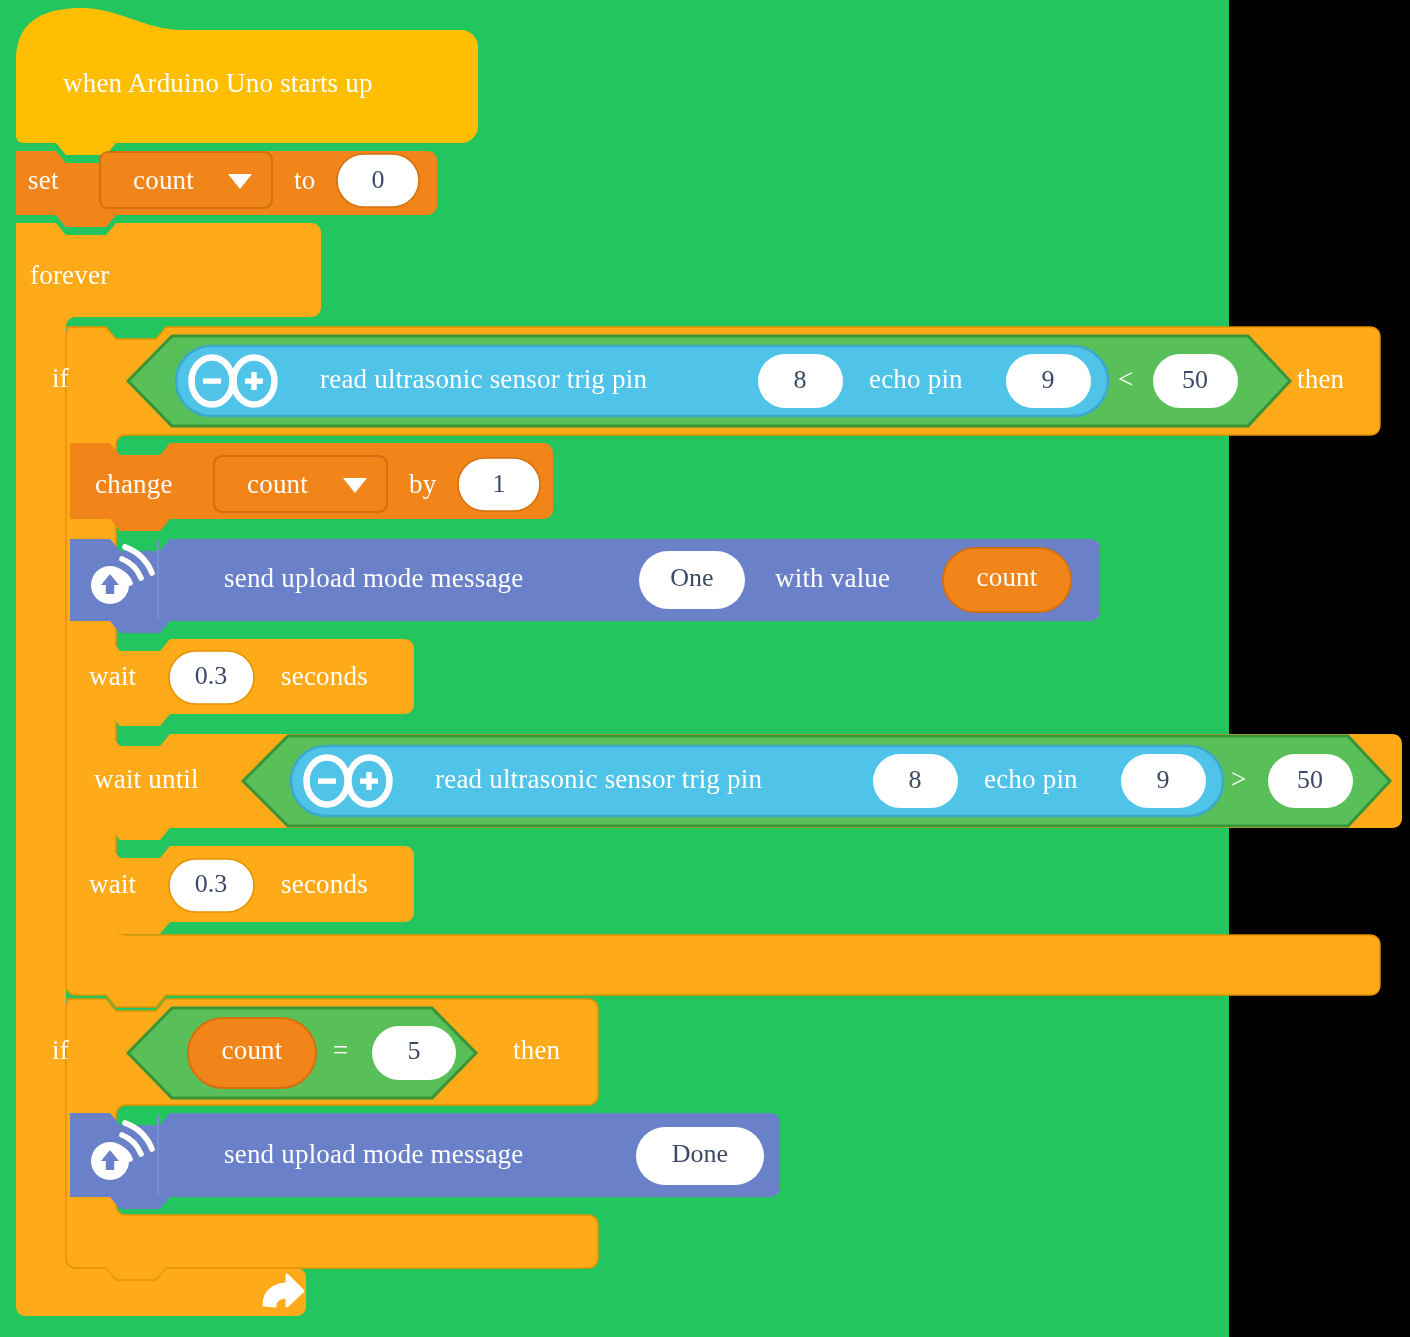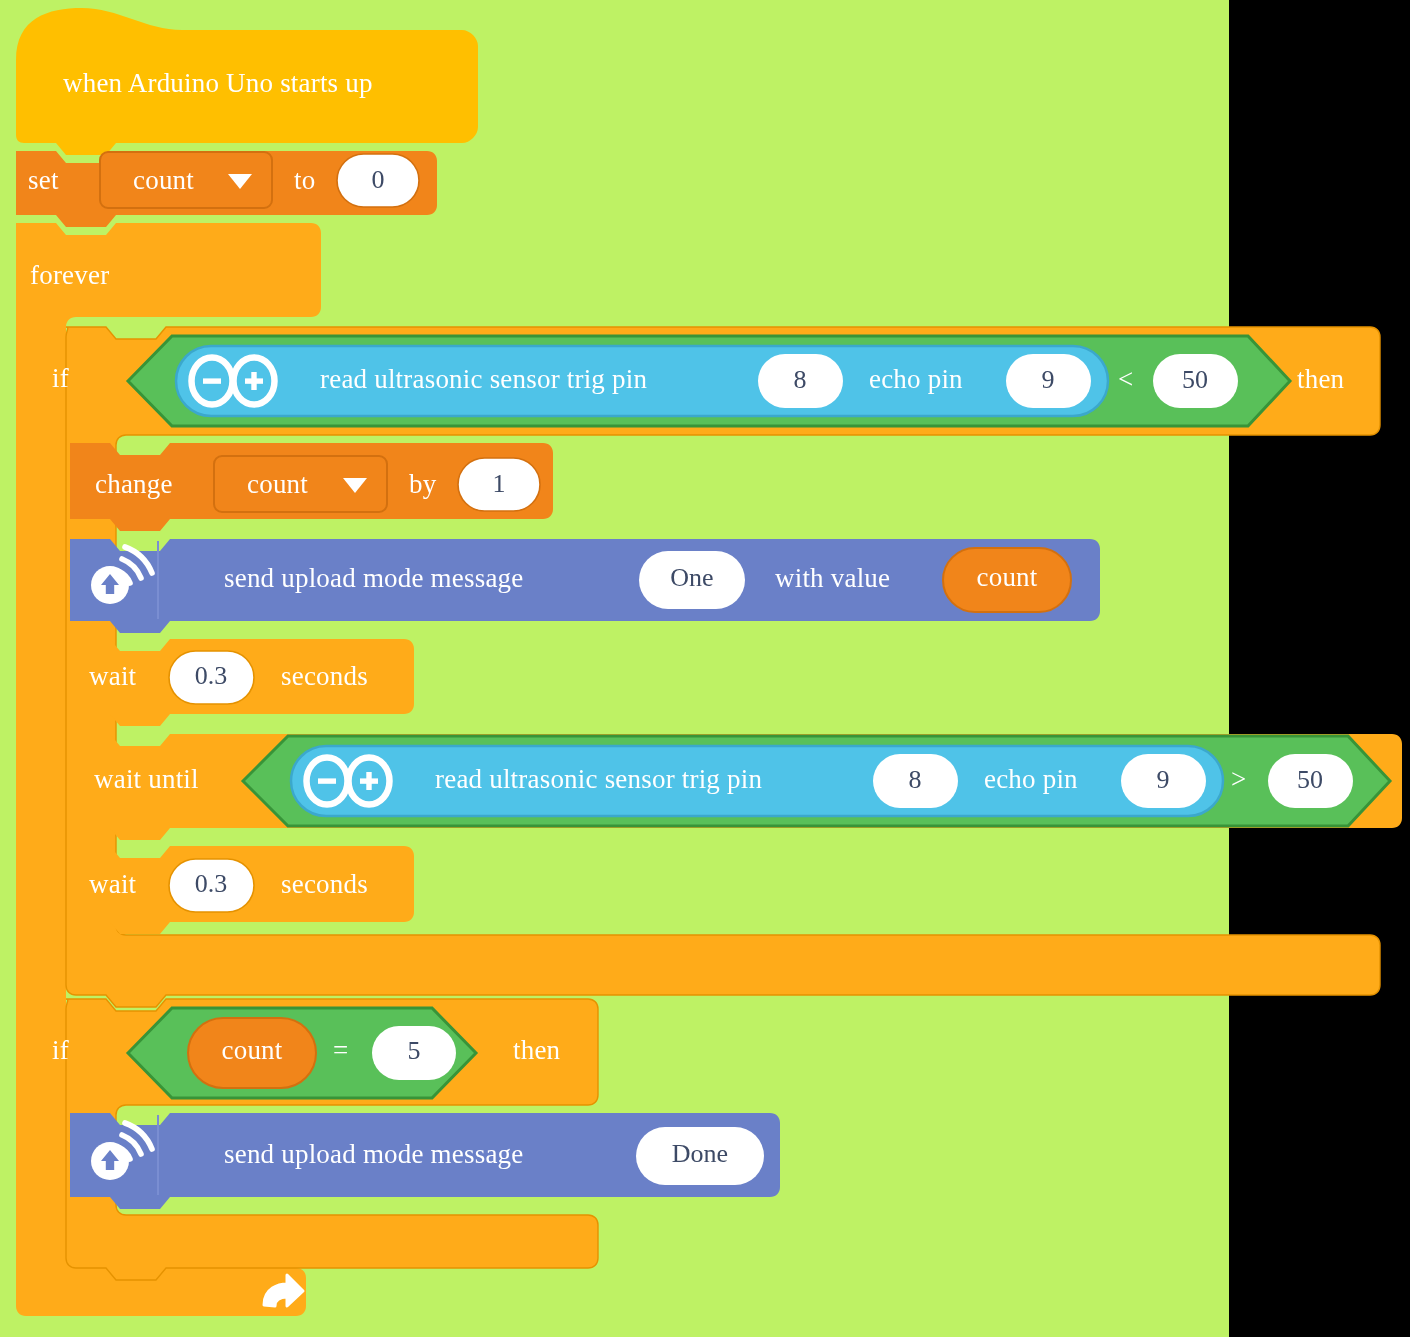--- a/index.html
+++ b/index.html
@@ -1,18 +1,18 @@
 <!DOCTYPE html>
 <html><head>
 <meta charset="utf-8">
 <style>
   html,body{margin:0;padding:0;background:#000;}
   body{width:1410px;height:1337px;overflow:hidden;
        font-family:"Liberation Serif","DejaVu Serif",serif;}
-  #stage{position:relative;width:1229px;height:1337px;background:#bef264;}
+  #stage{position:relative;width:1229px;height:1337px;background:#22c55e;}
   svg#blocks{position:absolute;left:0;top:0;width:1410px;height:1337px;display:block;}
   text{fill:#fff;font-family:"Liberation Serif","DejaVu Serif",serif;
        font-size:27px;dominant-baseline:middle;}
   text.num{fill:#3d4a66;font-size:26px;}
   .lbl{letter-spacing:.2px;}
 </style>
 </head>
 <body>
 
 <div id="stage">

